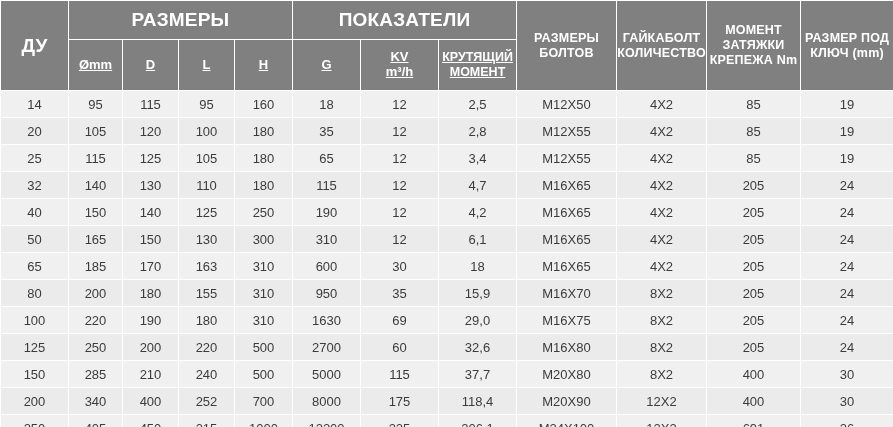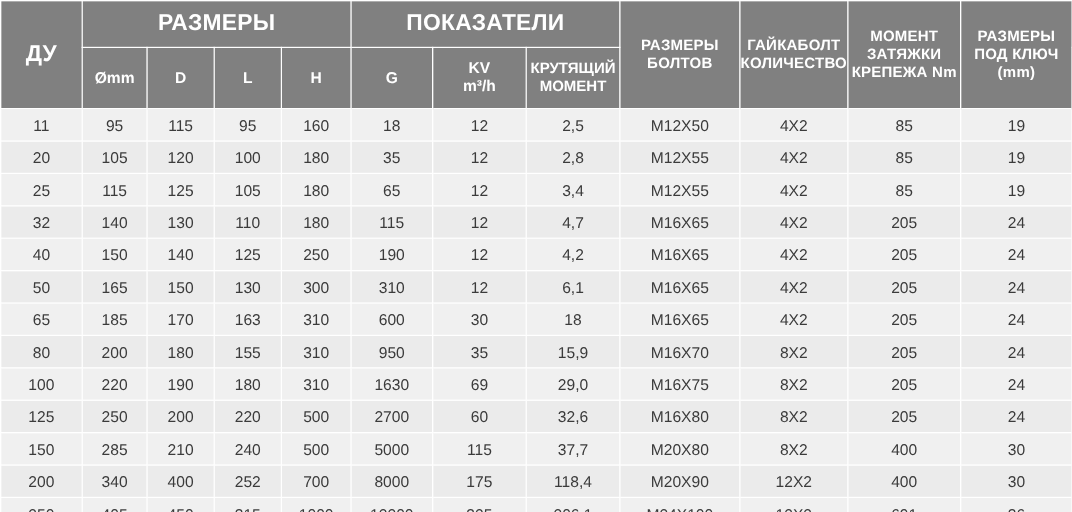--- a/index.html
+++ b/index.html
@@ -46,21 +46,21 @@
     font-size: 13px;
     font-weight: bold;
     line-height: 1.1;
   }
   thead th.tall {
     font-size: 12.5px;
     line-height: 1.2;
     padding: 0 2px;
   }
   thead tr.row-group th { height: 38px; }
-  thead tr.row-sub th { height: 50px; }
+  thead tr.row-sub th { height: 50px; text-decoration: underline; }
   tbody td {
     background: #f0f0f0;
     color: #3b3b3b;
     font-size: 13px;
     height: 26px;
     border: 1px solid #ffffff;
   }
   tbody tr:nth-child(even) td {
     background: #ebebeb;
   }
@@ -97,39 +97,39 @@
       <col class="c11">
   </colgroup>
   <thead>
     <tr class="row-group">
       <th class="group-head" rowspan="2">ДУ</th>
       <th class="group-head" colspan="4">РАЗМЕРЫ</th>
       <th class="group-head" colspan="3">ПОКАЗАТЕЛИ</th>
       <th class="group-head tall" rowspan="2">РАЗМЕРЫ БОЛТОВ</th>
       <th class="group-head tall" rowspan="2">ГАЙКАБОЛТ КОЛИЧЕСТВО</th>
       <th class="group-head tall" rowspan="2">МОМЕНТ ЗАТЯЖКИ КРЕПЕЖА Nm</th>
-      <th class="group-head tall" rowspan="2">РАЗМЕРЫ ПОД КЛЮЧ (mm)</th>
+      <th class="group-head tall" rowspan="2">РАЗМЕР ПОД КЛЮЧ (mm)</th>
     </tr>
     <tr class="row-sub">
       <th class="sub-head">Ømm</th>
       <th class="sub-head">D</th>
       <th class="sub-head">L</th>
       <th class="sub-head">H</th>
       <th class="sub-head">G</th>
       <th class="sub-head">
         <span>KV</span>
         <span class="sub-unit">m³/h</span>
       </th>
       <th class="sub-head tall">КРУТЯЩИЙ МОМЕНТ</th>
       <th class="sub-head">ВЕС/КГ</th>
     </tr>
   </thead>
   <tbody id="table-body">
       <tr>
-        <td>11</td>
+        <td>14</td>
         <td>95</td>
         <td>115</td>
         <td>95</td>
         <td>160</td>
         <td>18</td>
         <td>12</td>
         <td>2,5</td>
         <td>M12X50</td>
         <td>4X2</td>
         <td>85</td>

